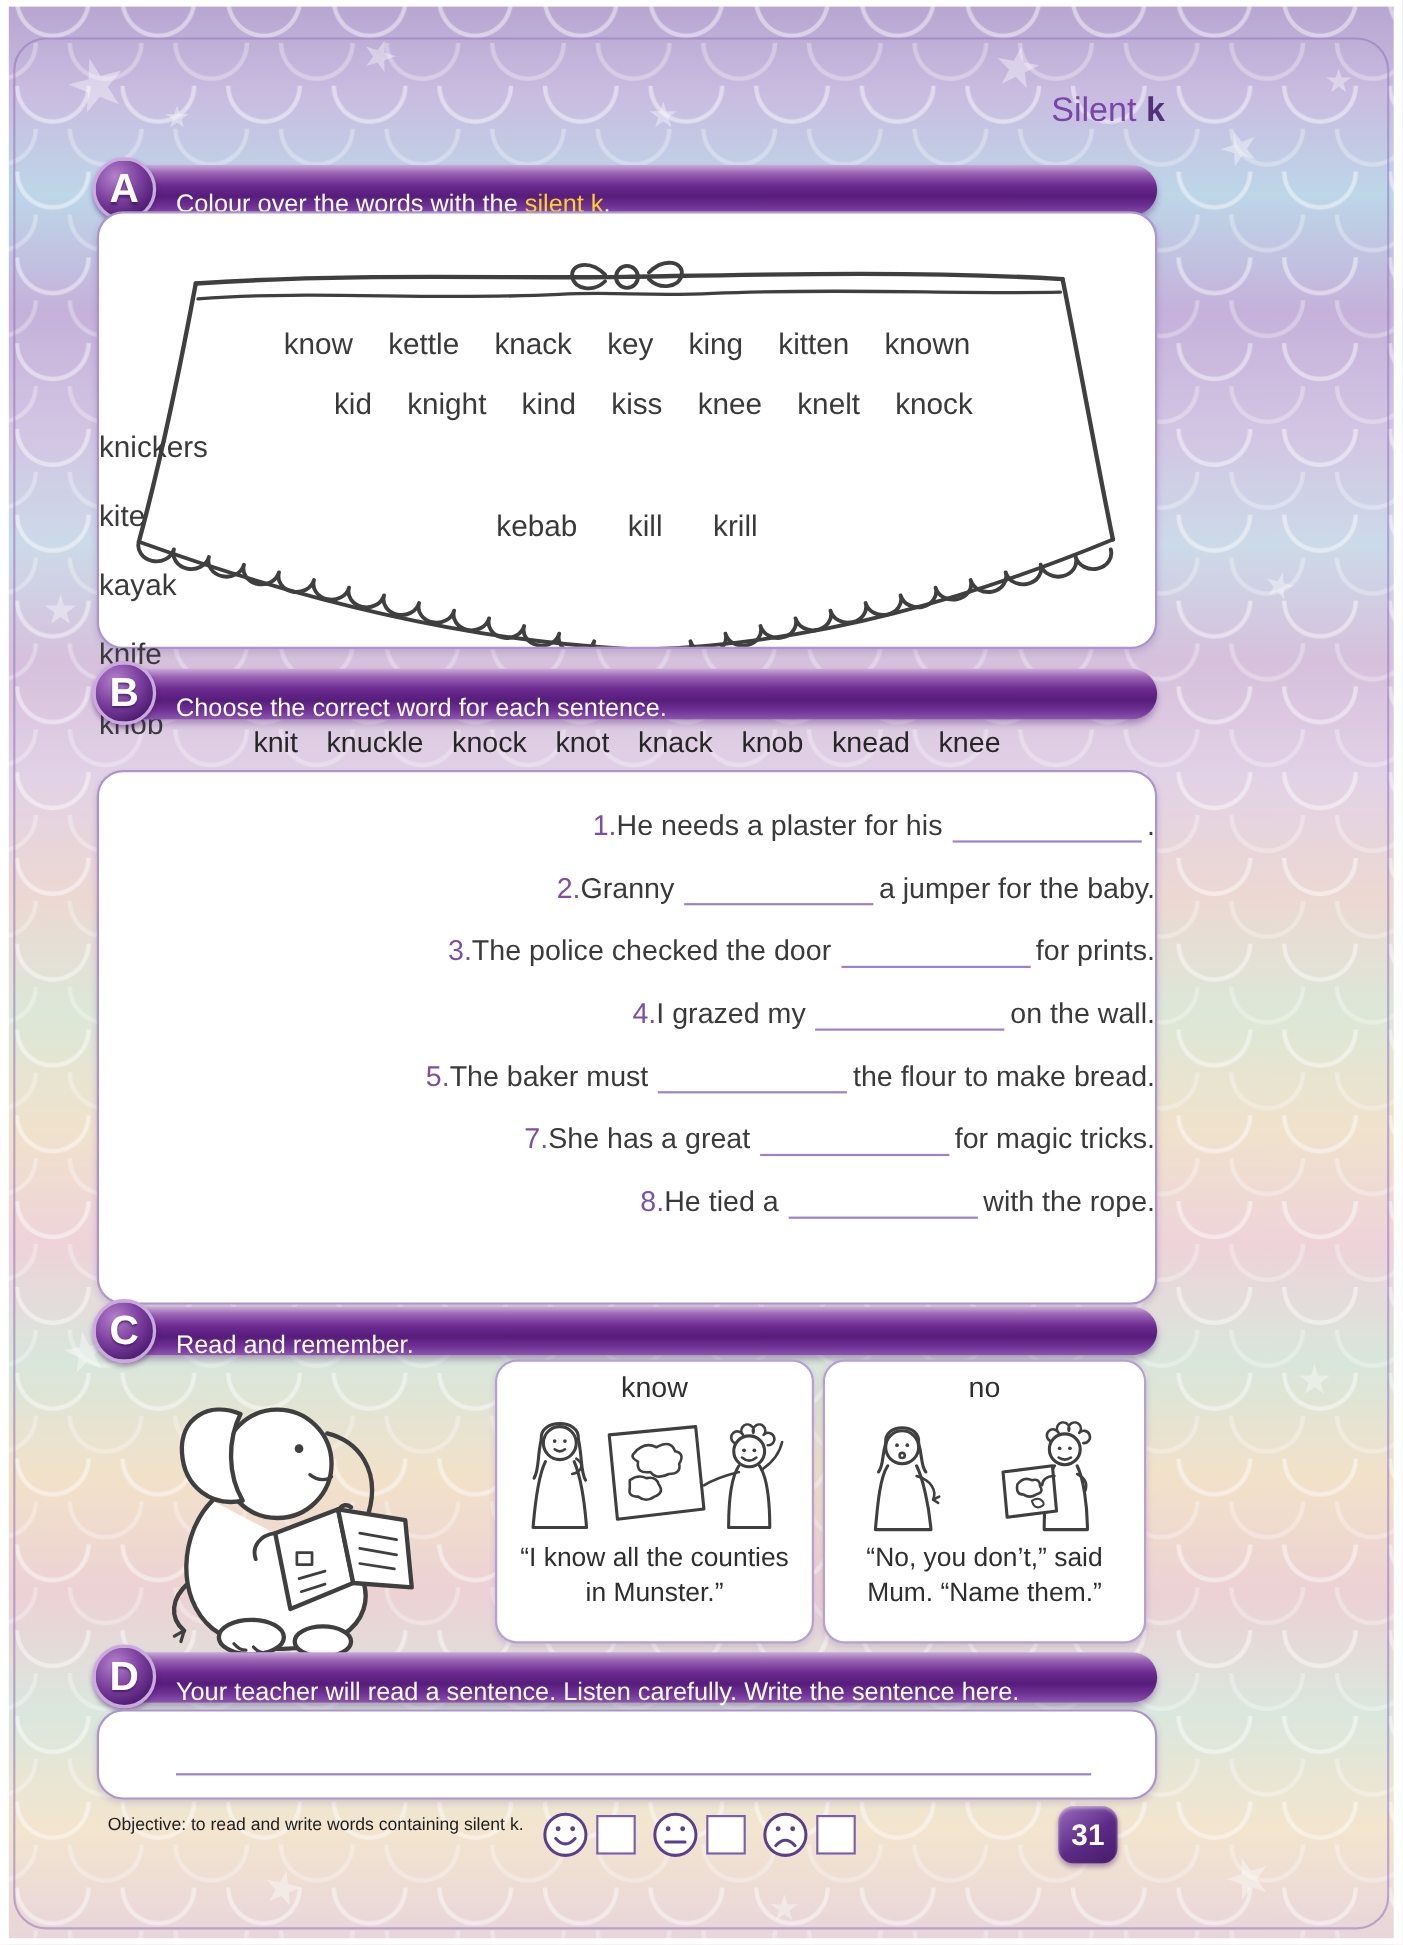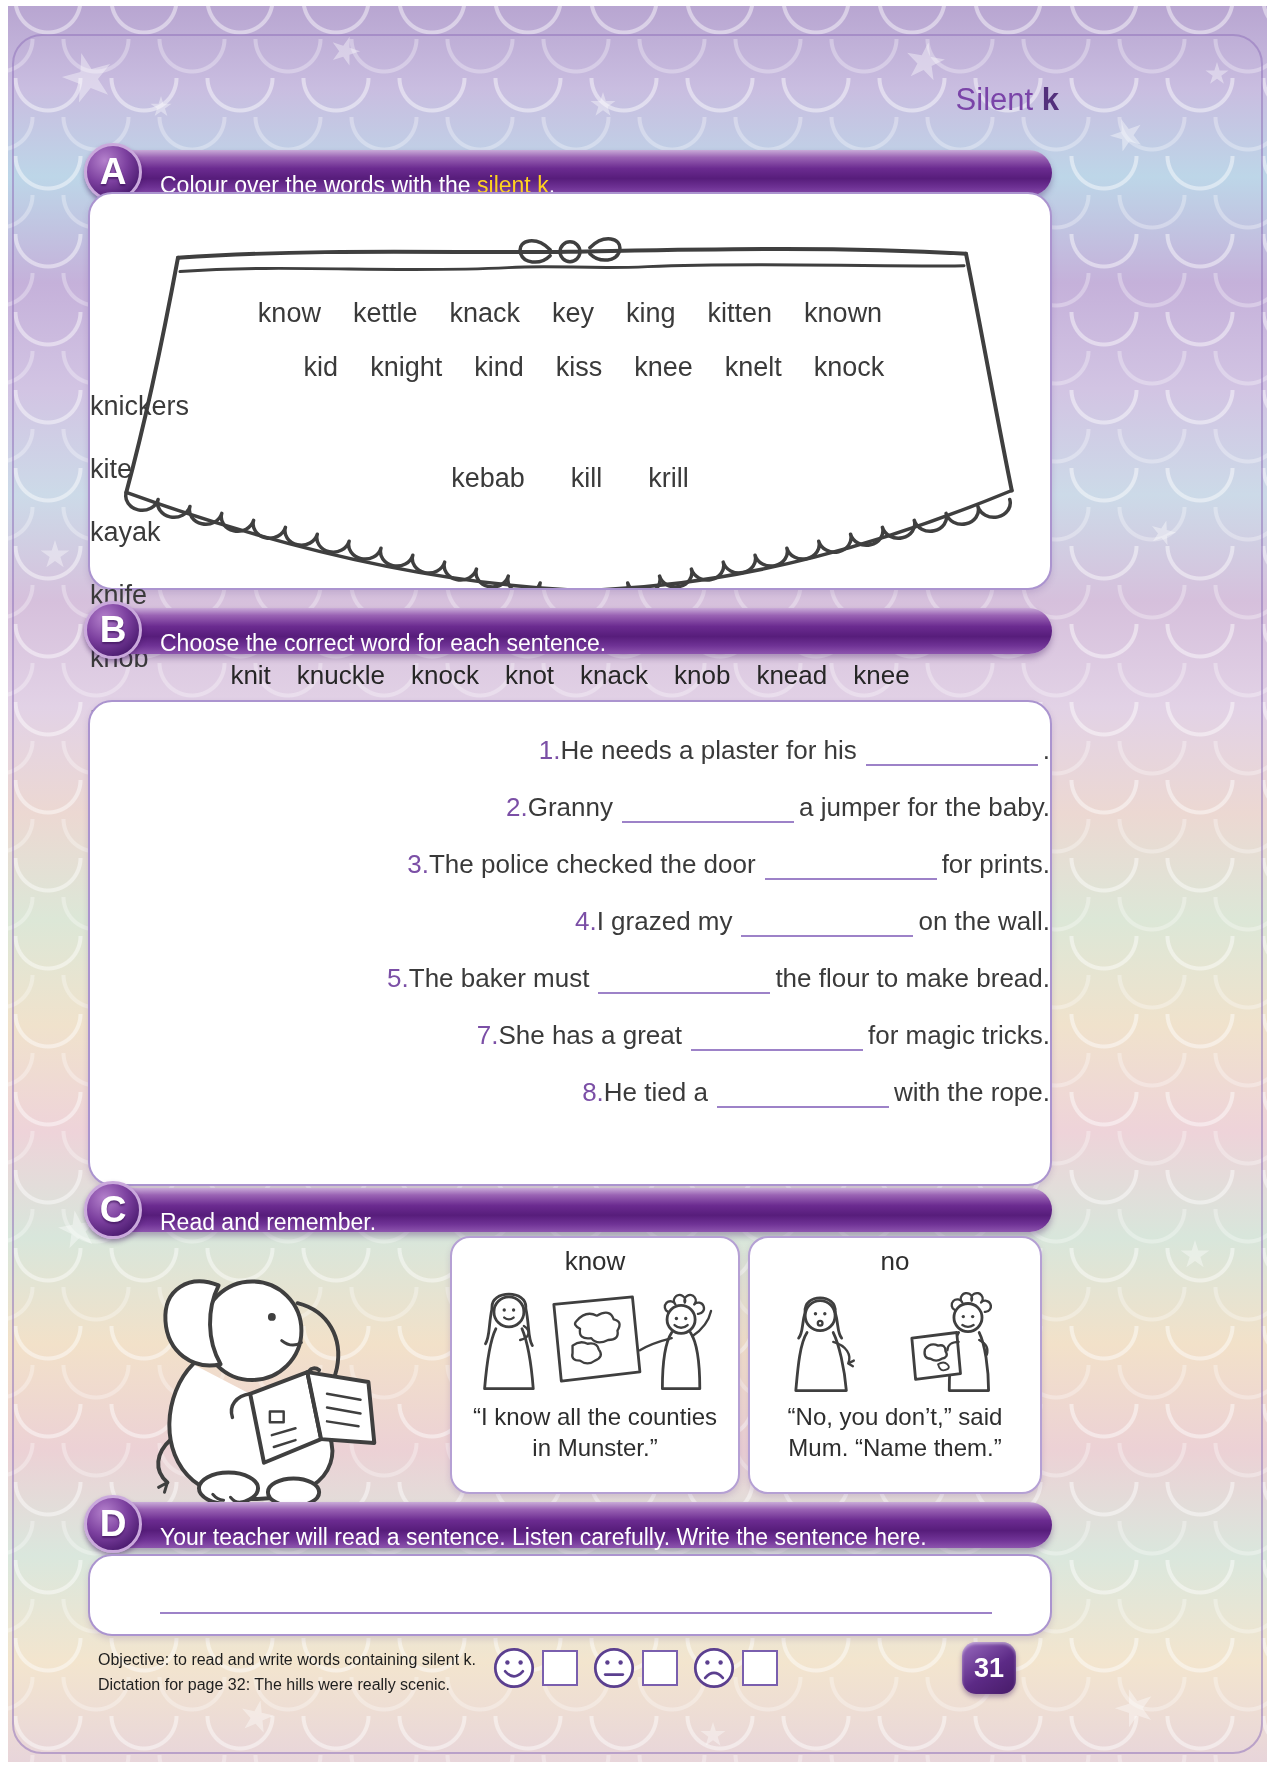--- a/index.html
+++ b/index.html
@@ -313,21 +313,20 @@
       <div class="badge">D</div>
       <div class="bar-label">Your teacher will read a sentence. Listen carefully. Write the sentence here.</div>
     </div>
 
     <div class="panel panel-d">
       <div class="write-line"></div>
     </div>
 
     <div class="objective">
       <div>Objective: to read and write words containing silent k.</div>
-      <div>Dictation for page 32: The hills were really scenic.</div>
     </div>
 
     <div class="feedback">
       <div class="group">
         <svg class="face" viewBox="0 0 40 40" aria-hidden="true">
           <circle cx="20" cy="20" r="17" fill="#fff" stroke="#5b3f8f" stroke-width="2.5"></circle>
           <circle cx="14" cy="15" r="2" fill="#5b3f8f"></circle>
             <circle cx="26" cy="15" r="2" fill="#5b3f8f"></circle>
           <path d="M 12,23 q 8,9 16,0" fill="none" stroke="#5b3f8f" stroke-width="2.5" stroke-linecap="round"></path>
         </svg>

